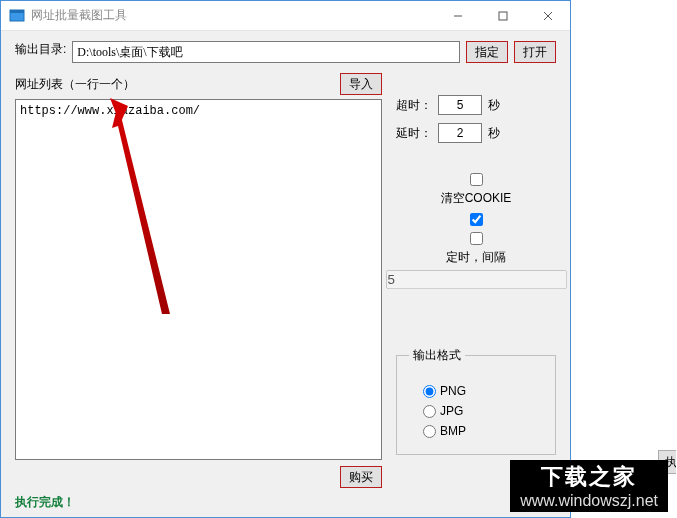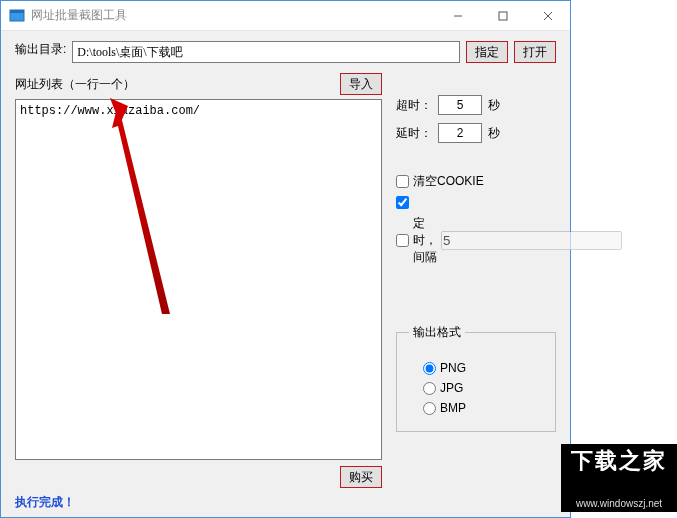--- a/index.html
+++ b/index.html
@@ -134,50 +134,50 @@
   }
   .opt-row .numbox {
     width: 44px;
     height: 20px;
     border: 1px solid #7a7a7a;
     text-align: center;
     font-size: 12px;
     background: #fff;
   }
   .chk-group { margin-top: 22px; display: flex; flex-direction: column; gap: 6px; }
-  .chk-row { display: flex; align-items: center; gap: 4px; }
+  .chk-row { display: flex; align-items: center; gap: 4px; flex-direction: column; }
   .chk-row input[type=checkbox] { width:13px; height:13px; }
   fieldset.fmt {
     margin-top: 50px;
     border: 1px solid #bfbfbf;
     padding: 14px 12px 10px 12px;
   }
   fieldset.fmt legend { padding: 0 4px; font-size: 12px; }
   .radio-row { display: flex; align-items: center; gap: 4px; margin: 6px 0 6px 14px; }
   .status-row {
     padding-top: 6px;
     font-weight: bold;
-    color: #1d4ed8;
+    color: #15803d;
   }
   .arrow-annotation {
     position: absolute;
     pointer-events: none;
   }
   .watermark {
     position: absolute;
-    right: 0;
+    right: 9px;
     bottom: 6px;
     background: #000;
     color: #fff;
     padding: 4px 10px 2px 10px;
     text-align: center;
     line-height: 1.2;
   }
   .watermark .big { font-size: 22px; font-weight: bold; letter-spacing: 2px; }
-  .watermark .url { font-size: 10px; color: #ddd; margin-top: 24px; }
+  .watermark .url { font-size: 16px; color: #ddd; }
   .exec-btn-partial {
     position: absolute;
     right: 1px;
     bottom: 44px;
     height: 24px;
     width: 18px;
     border: 1px solid #adadad;
     border-right: none;
     background: #e1e1e1;
     display: flex;

